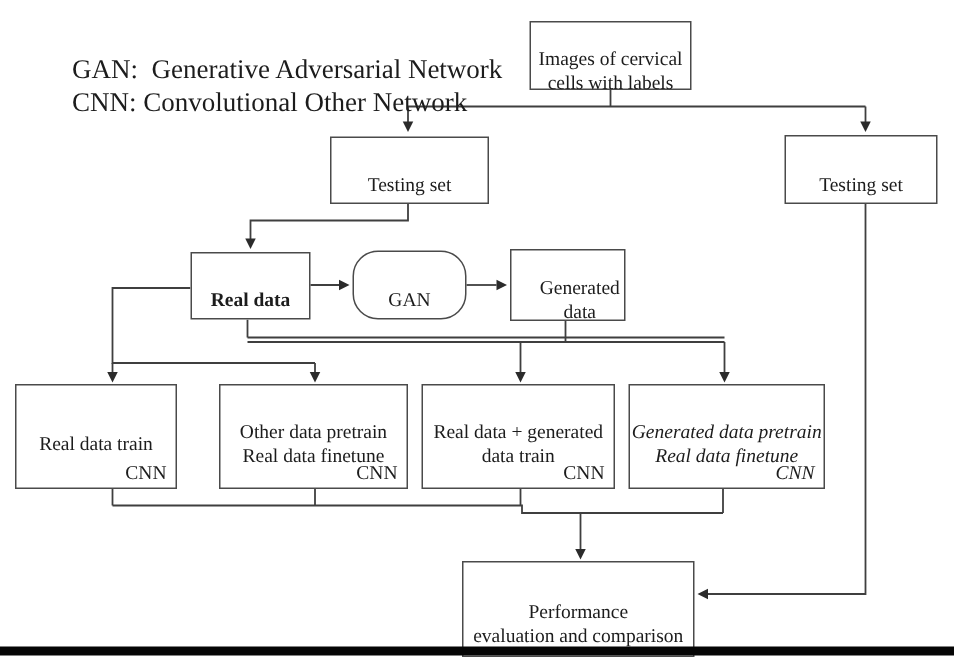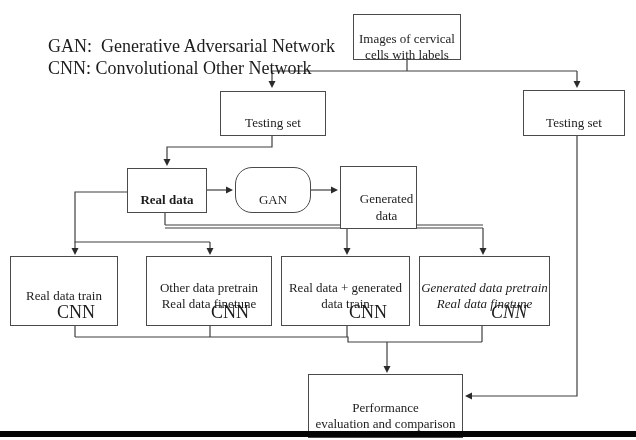--- a/index.html
+++ b/index.html
@@ -38,23 +38,23 @@
   }
   .node .label {
     white-space: pre-line;
     margin-top: 20px;
   }
   .cnn-node .label {
     padding-bottom: 10px;
   }
   .cnn-tag {
     position: absolute;
-    right: 22px;
+    right: 6px;
     bottom: 2px;
-    font-size: 18px;
+    font-size: 13px;
     color: #1c1c1c;
   }
   #legend {
     position: absolute;
     left: 48px;
     top: 36px;
     font-size: 18px;
     color: #1c1c1c;
     line-height: 1.22;
   }
@@ -68,21 +68,21 @@
     width: 636px;
     height: 6px;
     background: #050505;
   }
   
   #node-source      { left: 353px; top: 14px;  width: 108px; height: 46px; }
   #node-training    { left: 220px; top: 91px;  width: 106px; height: 45px; }
   #node-testing     { left: 523px; top: 90px;  width: 102px; height: 46px; }
   #node-real        { left: 127px; top: 168px; width: 80px;  height: 45px; font-weight: bold; }
   #node-gan         { left: 235px; top: 167px; width: 76px;  height: 46px; border-radius: 17px; }
-  #node-generated   { left: 340px; top: 166px; width: 77px;  height: 63px; padding-left: 16px; }
+  #node-generated   { left: 340px; top: 166px; width: 77px;  height: 48px; padding-left: 16px; }
   #node-cnn1        { left: 10px;  top: 256px; width: 108px; height: 70px; }
   #node-cnn2        { left: 146px; top: 256px; width: 126px; height: 70px; }
   #node-cnn3        { left: 281px; top: 256px; width: 129px; height: 70px; }
   #node-cnn4        { left: 419px; top: 256px; width: 131px; height: 70px; font-style: italic; }
   #node-performance { left: 308px; top: 374px; width: 155px; height: 64px; }
 </style>
 </head>
 <body>
 
 <div id="stage">

